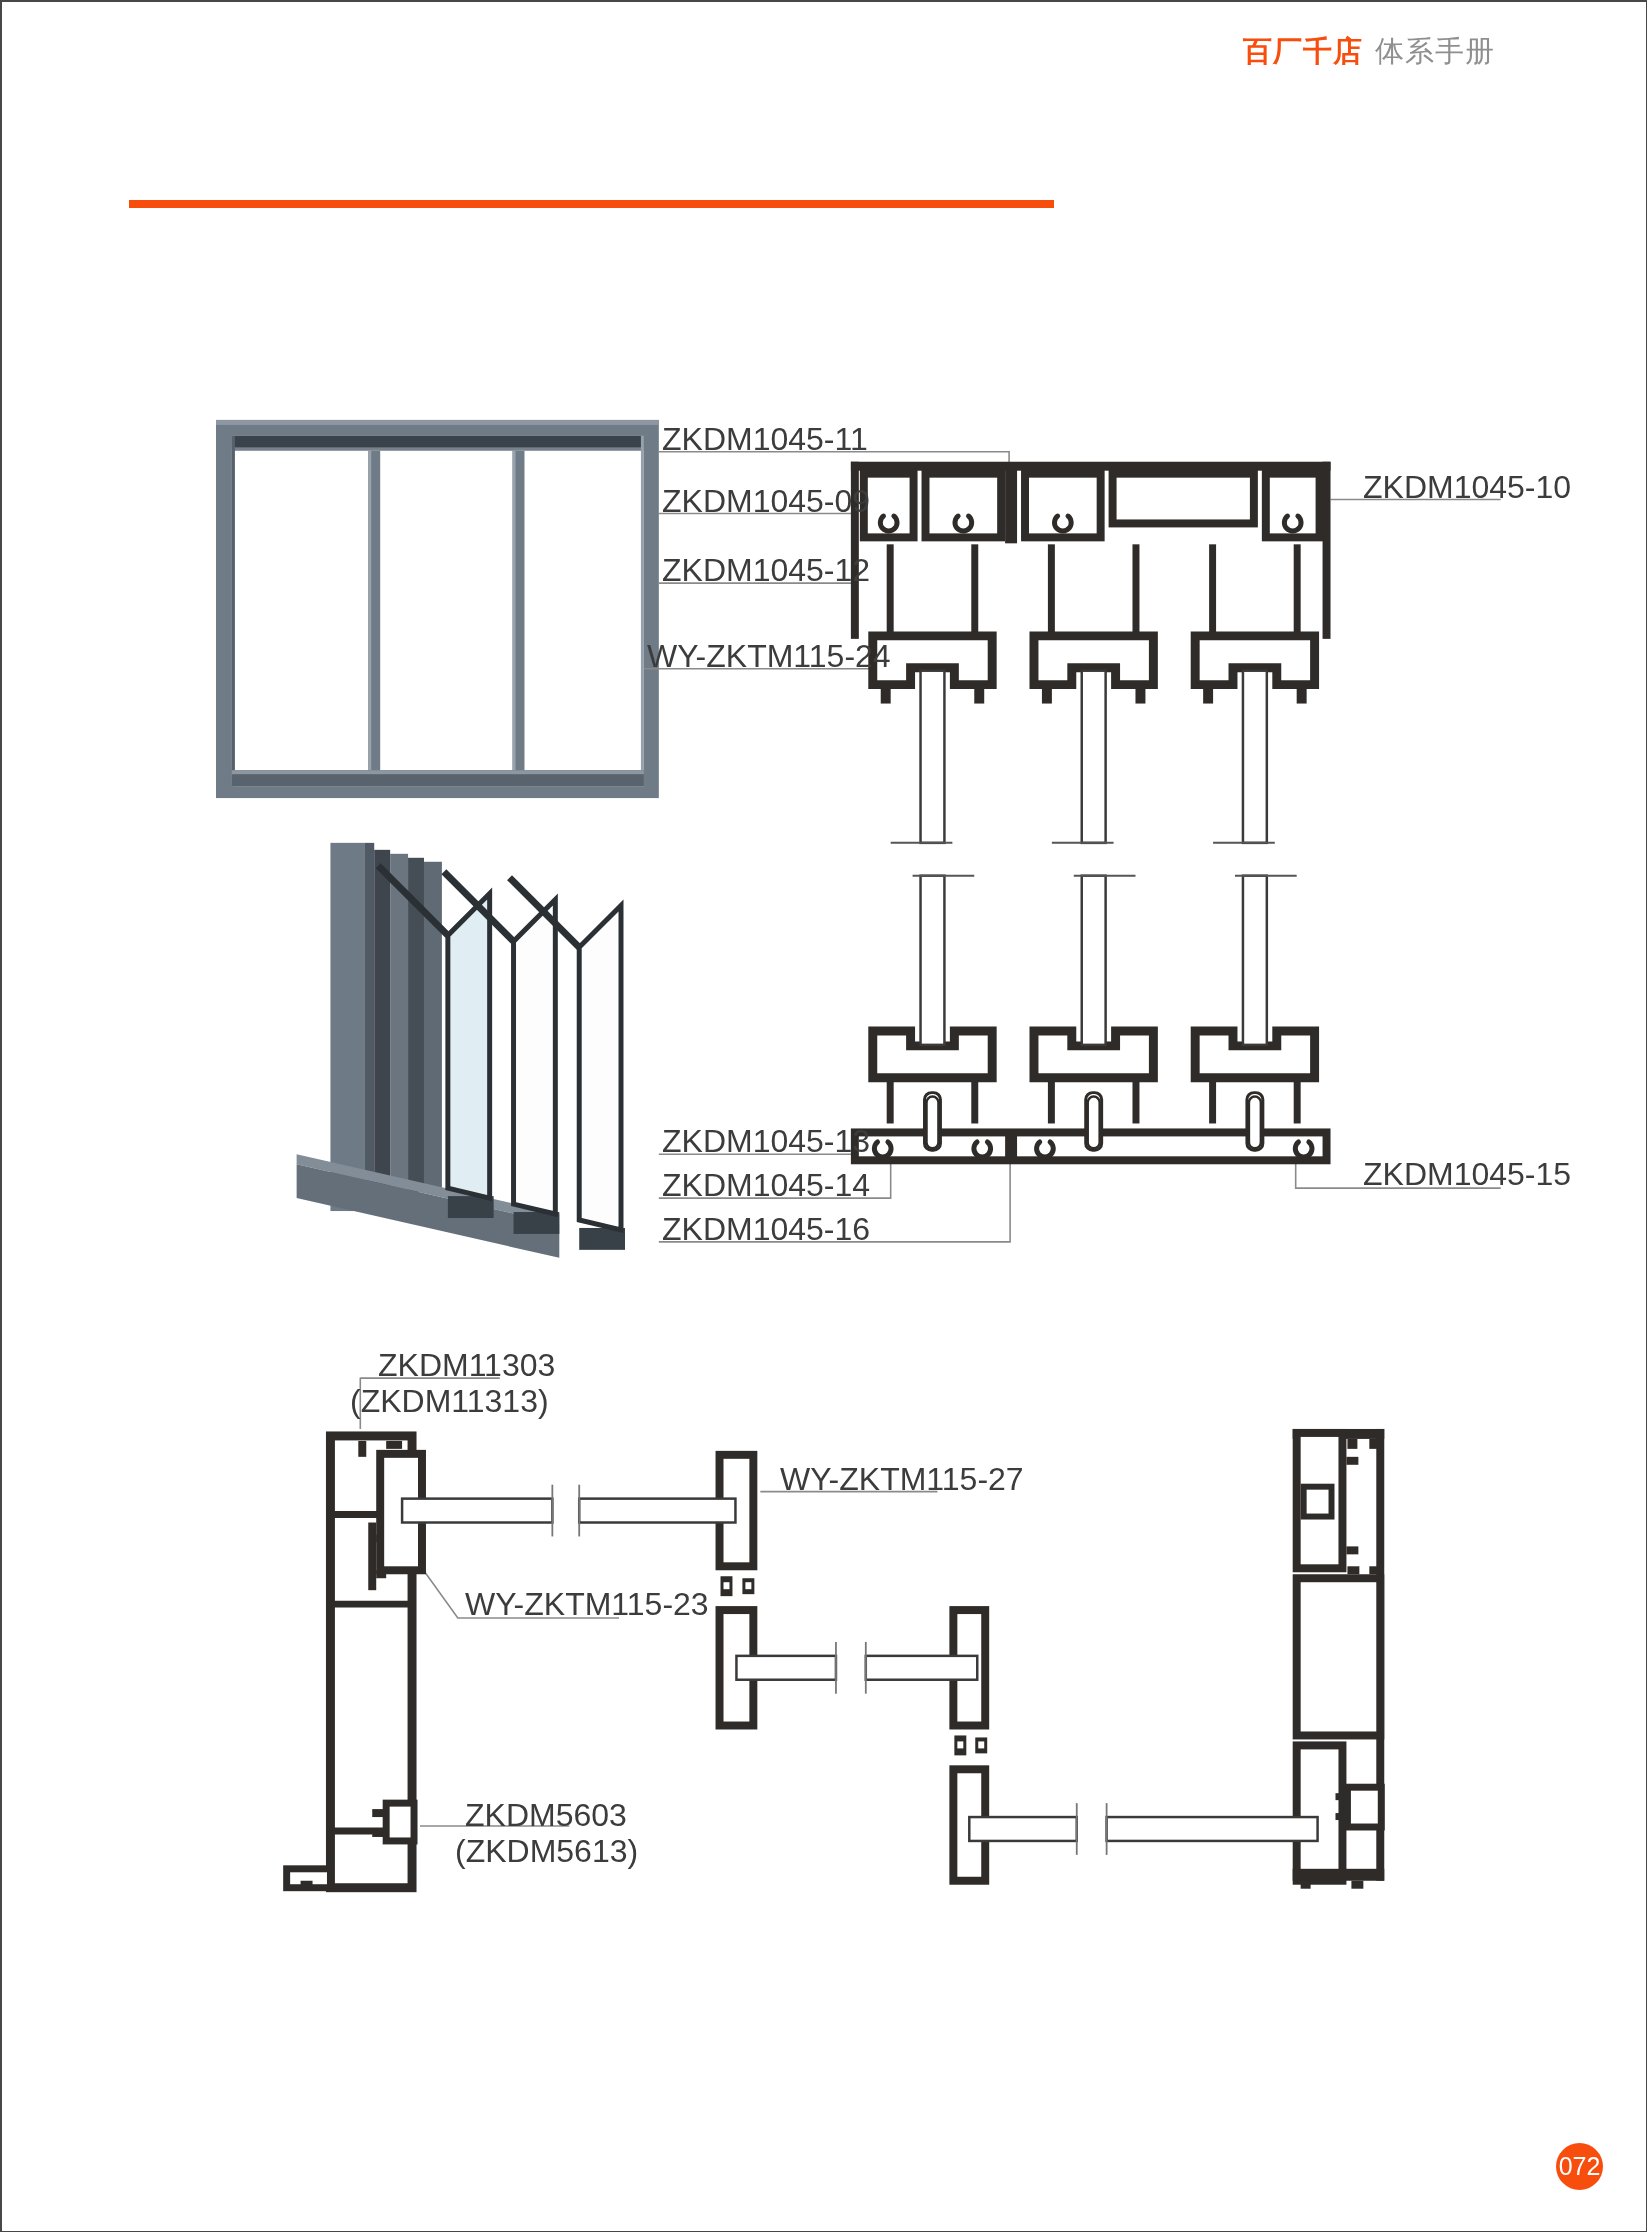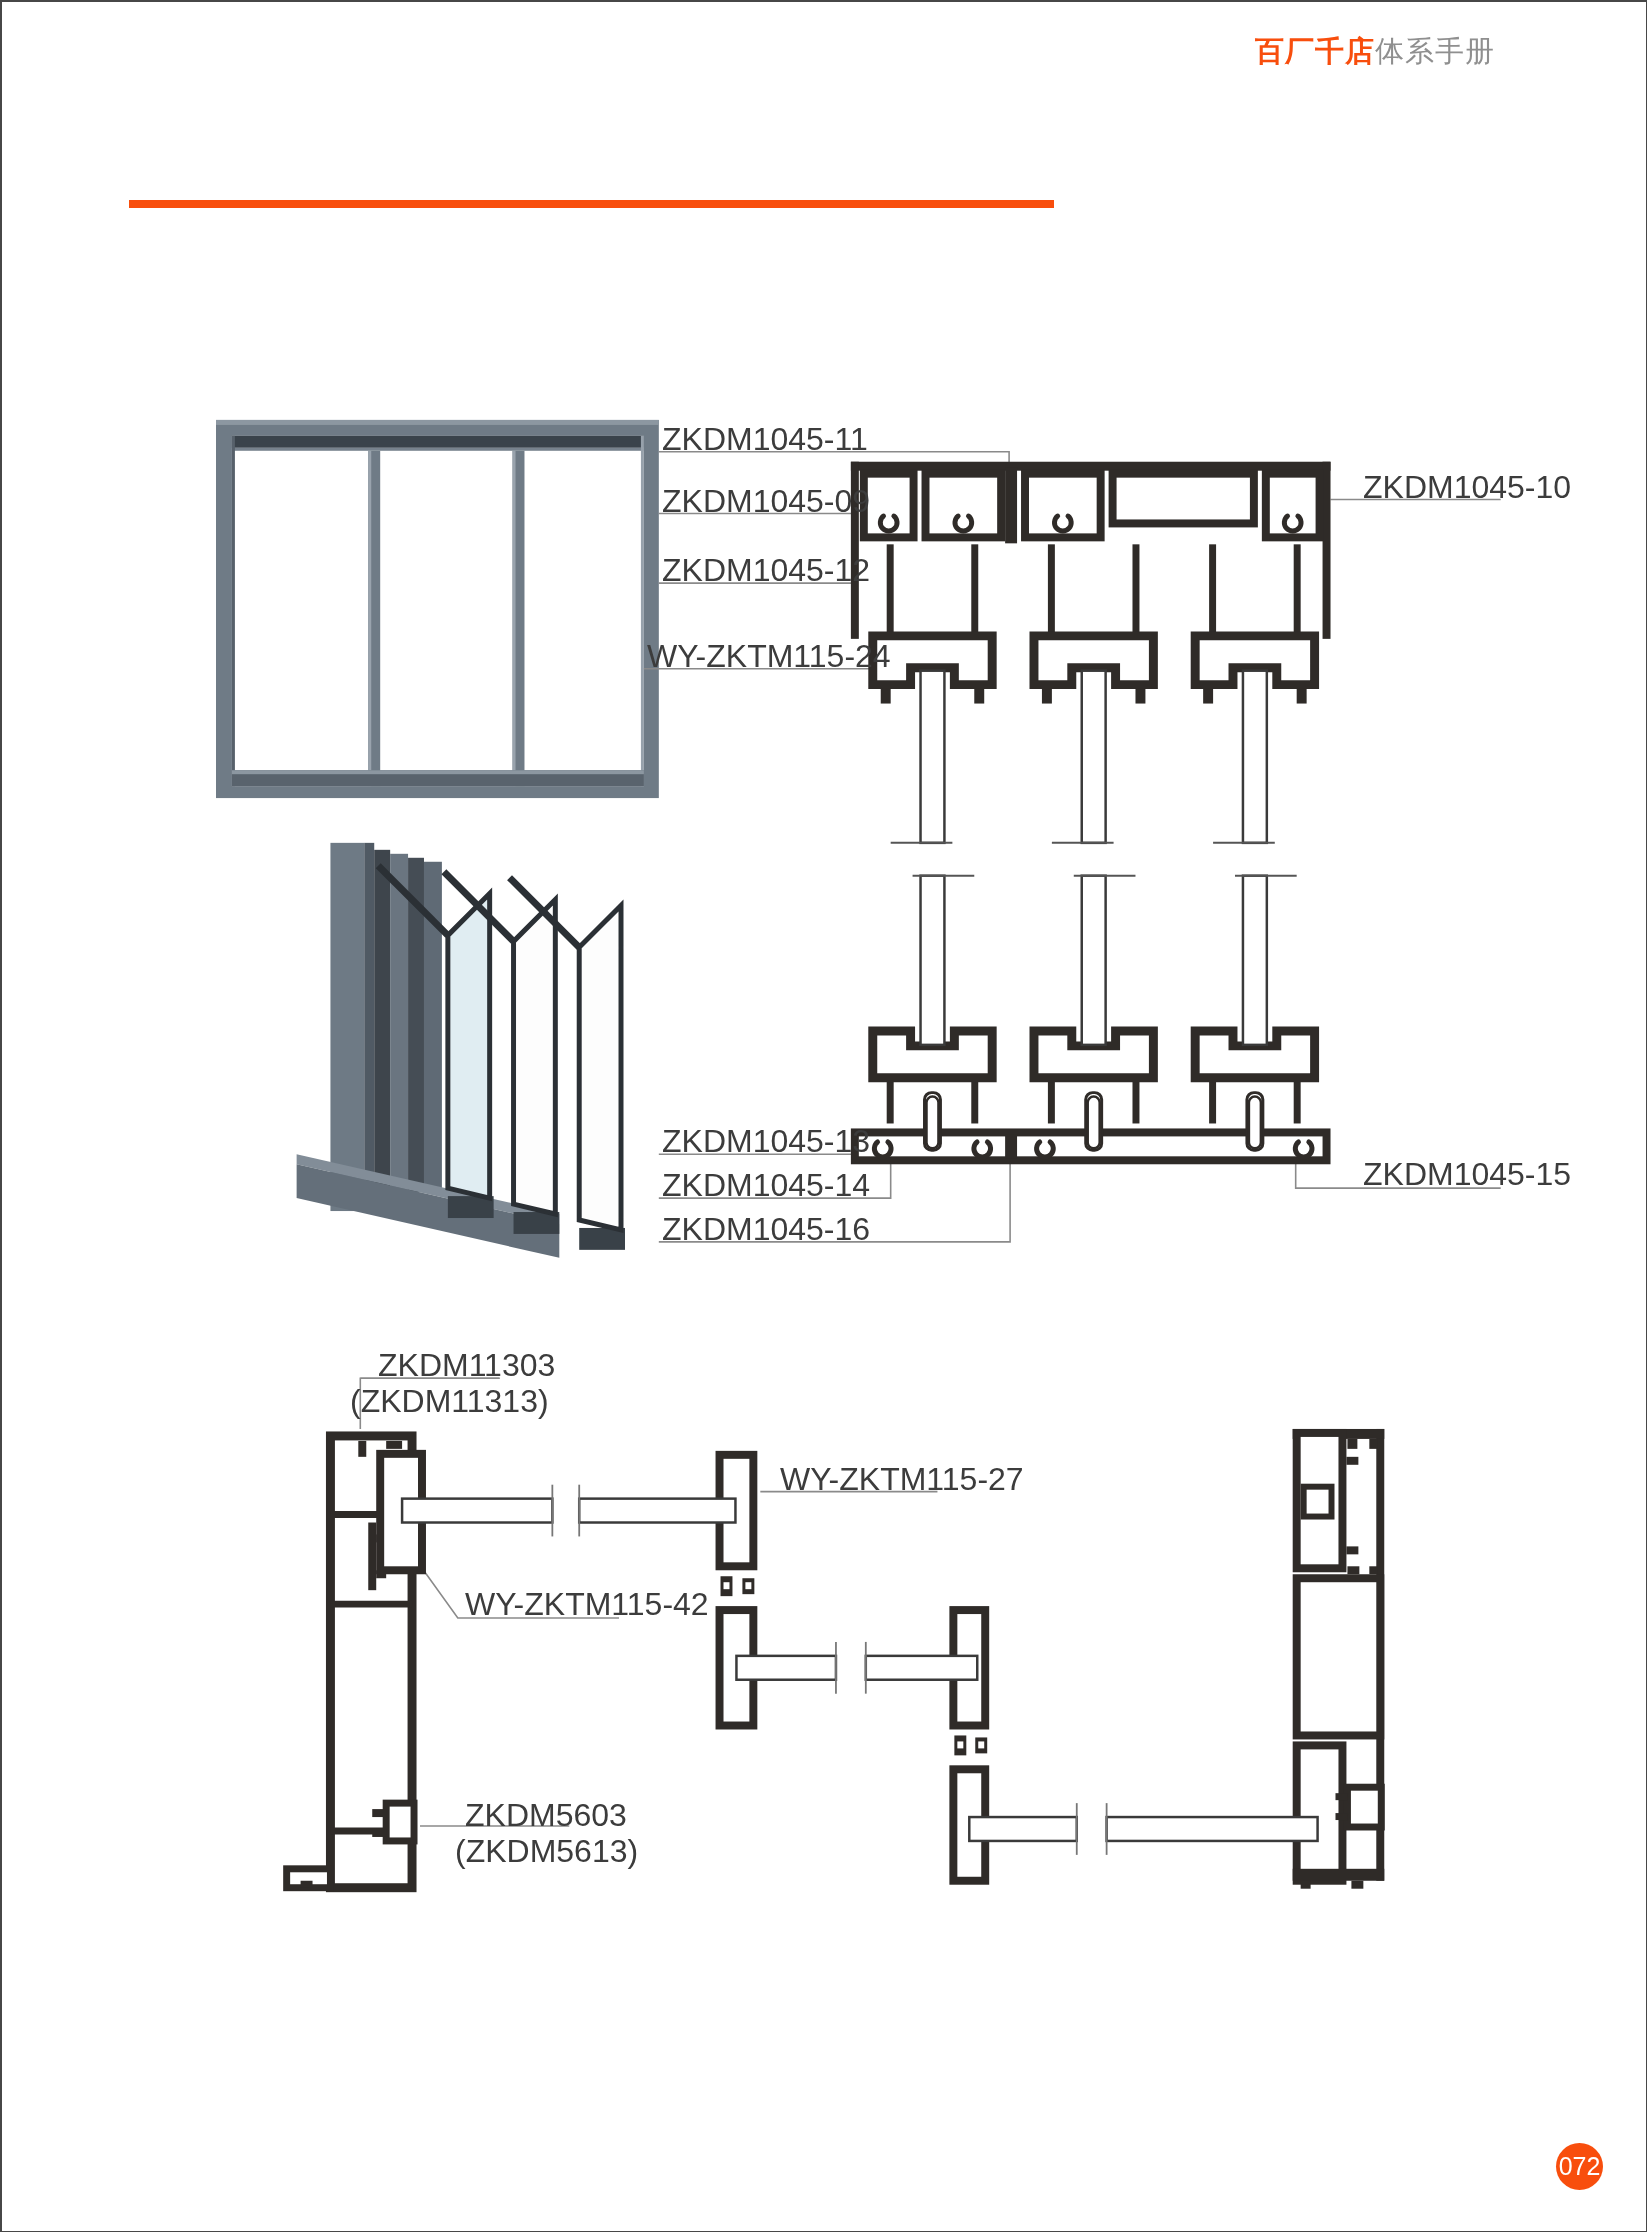--- a/index.html
+++ b/index.html
@@ -7,21 +7,21 @@
     position:relative;
     width:1648px;height:2233px;
     background:#ffffff;
     border:2px solid #474747;
     box-sizing:border-box;
     font-family:"Liberation Sans","DejaVu Sans",sans-serif;
     overflow:hidden;
   }
   .hdr{position:absolute;top:30px;right:151px;font-size:29px;white-space:nowrap;}
   .hdr .brand{color:#F84E0D;font-weight:bold;letter-spacing:1px;}
-  .hdr .manual{color:#8F8F8F;letter-spacing:1px;}
+  .hdr .manual{color:#8F8F8F;margin-left:12px;letter-spacing:1px;}
   .title{
     position:absolute;left:127px;top:139px;
     font-size:42px;font-weight:bold;color:#F84E0D;letter-spacing:0.5px;
     white-space:nowrap;
   }
   .title-rule{position:absolute;left:127px;top:198px;width:925px;height:8px;background:#F84E0D;}
   .lbl{position:absolute;font-size:32px;color:#3C3C3C;white-space:nowrap;}
   .page-badge{
     position:absolute;left:1554px;top:2141px;width:47px;height:47px;border-radius:50%;
     background:#F84E0D;color:#fff;font-size:25px;display:flex;align-items:center;justify-content:center;
@@ -243,21 +243,21 @@
   <div class="lbl" style="left:645px;top:636px;">WY-ZKTM115-24</div>
   <div class="lbl" style="left:1361px;top:467px;">ZKDM1045-10</div>
   <div class="lbl" style="left:660px;top:1121px;">ZKDM1045-13</div>
   <div class="lbl" style="left:660px;top:1165px;">ZKDM1045-14</div>
   <div class="lbl" style="left:660px;top:1209px;">ZKDM1045-16</div>
   <div class="lbl" style="left:1361px;top:1154px;">ZKDM1045-15</div>
 
   <div class="lbl" style="left:376px;top:1345px;">ZKDM11303</div>
   <div class="lbl" style="left:348px;top:1381px;">(ZKDM11313)</div>
   <div class="lbl" style="left:778px;top:1459px;">WY-ZKTM115-27</div>
-  <div class="lbl" style="left:463px;top:1584px;">WY-ZKTM115-42</div>
+  <div class="lbl" style="left:463px;top:1584px;">WY-ZKTM115-23</div>
   <div class="lbl" style="left:463px;top:1795px;">ZKDM5603</div>
   <div class="lbl" style="left:453px;top:1831px;">(ZKDM5613)</div>
 
   <svg width="1648" height="2233" viewBox="0 0 1656 2244" style="pointer-events:none;">
     <g stroke="#8A8A8A" stroke-width="1.6">
       <line x1="360" y1="1383" x2="500" y2="1383"></line>
     </g>
   </svg>
 
   <div class="page-badge">

